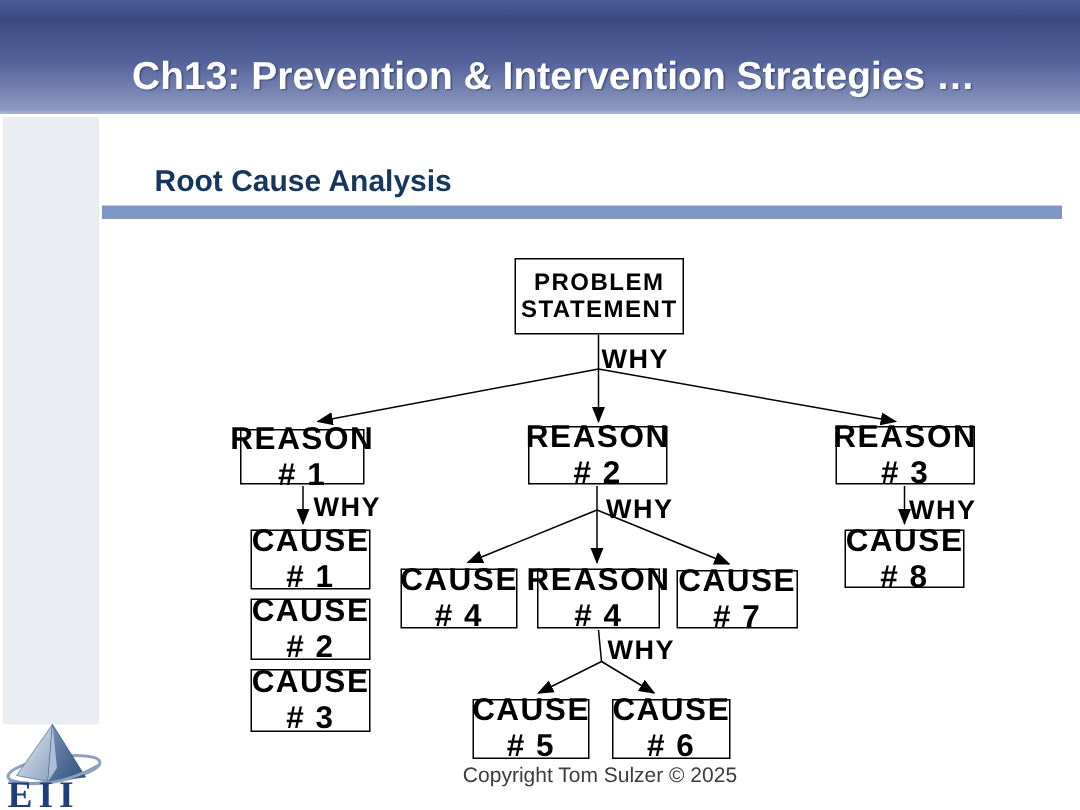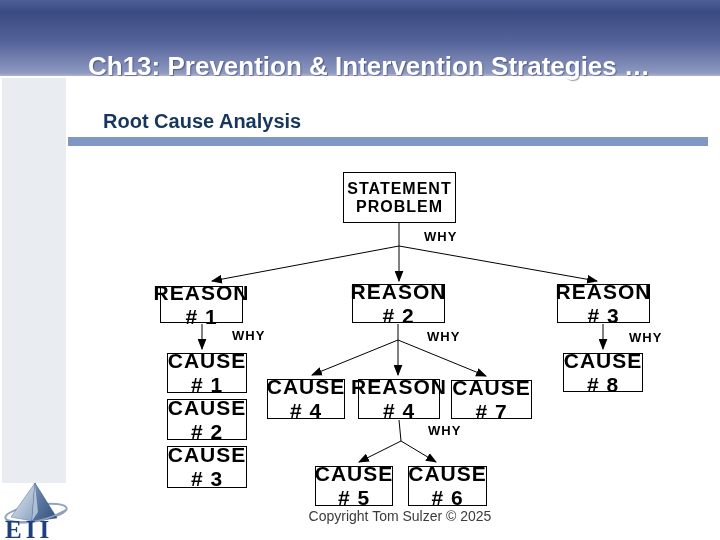--- a/index.html
+++ b/index.html
@@ -4,41 +4,41 @@
 <style>
   html,body { margin:0; padding:0; }
   body { width:720px; height:540px; position:relative; overflow:hidden;
          background:#ffffff; font-family:"Liberation Sans", sans-serif; }
 
   
   .header { position:absolute; left:0; top:0; width:720px; height:76px;
             background:linear-gradient(180deg,#4d5e97 0%, #3a4a81 16%, #55639b 55%, #8d99c0 96%, #aeb6d2 100%); }
   .header .title { position:absolute; left:88px; top:37px; width:625px;
             color:#ffffff; font-weight:bold; font-size:26px; line-height:26px;
-            white-space:nowrap; text-shadow:1px 1px 1px rgba(20,25,60,.45);margin-top:16px; }
+            white-space:nowrap; text-shadow:1px 1px 1px rgba(20,25,60,.45); }
 
   
   .sidebar { position:absolute; left:2px; top:78px; width:64px; height:405px;
              background:#e9edf2; }
 
   
   .heading { position:absolute; left:71px; top:109px; color:#17365d;
              font-weight:bold; font-size:20px; line-height:24px;margin-left:32px; }
   .heading-bar { position:absolute; left:68px; top:137px; width:640px; height:9px;
              background:#8096c5; }
 
   
   .box { position:absolute; box-sizing:border-box; background:#ffffff;
          border:1px solid #000000; display:flex; flex-direction:column;
          align-items:center; justify-content:center; text-align:center;
          font-weight:bold; font-size:21px; line-height:1.12; letter-spacing:1px;
          color:#000; }
   .box.problem { font-size:16px; }
 
-  .why { position:absolute; font-weight:bold; font-size:13px; letter-spacing:1px; color:#000;padding-left:23px; }
+  .why { position:absolute; font-weight:bold; font-size:18px; letter-spacing:1px; color:#000; }
 
   .connectors { position:absolute; left:0; top:0; width:720px; height:540px;
                 pointer-events:none; }
 
   .copyright { position:absolute; left:280px; top:508px; width:240px;
                text-align:center; font-size:14px; color:#3c3c3c; }
 
   .logo { position:absolute; left:2px; top:472px; width:72px; height:68px; }
 </style>
 </head>
@@ -70,22 +70,22 @@
     <path d="M398,340 L398,375" marker-end="url(#arw)"></path>
     <path d="M398,340 L486,376" marker-end="url(#arw)"></path>
     <path d="M603,324 L603,349" marker-end="url(#arw)"></path>
     <path d="M399,420 L401,441"></path>
     <path d="M401,441 L359,462" marker-end="url(#arw)"></path>
     <path d="M401,441 L436,462" marker-end="url(#arw)"></path>
   </g>
 </svg>
 
 <div class="box problem" style="left:343px;top:172px;width:113px;height:51px;">
+  <span>PROBLEM</span>
   <span>STATEMENT</span>
-  <span>PROBLEM</span>
 </div>
 
 <div class="box" style="left:160px;top:286px;width:83px;height:37px;">
   <span>REASON</span>
   <span># 1</span>
 </div>
 
 <div class="box" style="left:352px;top:284px;width:93px;height:39px;">
   <span>REASON</span>
   <span># 2</span>

